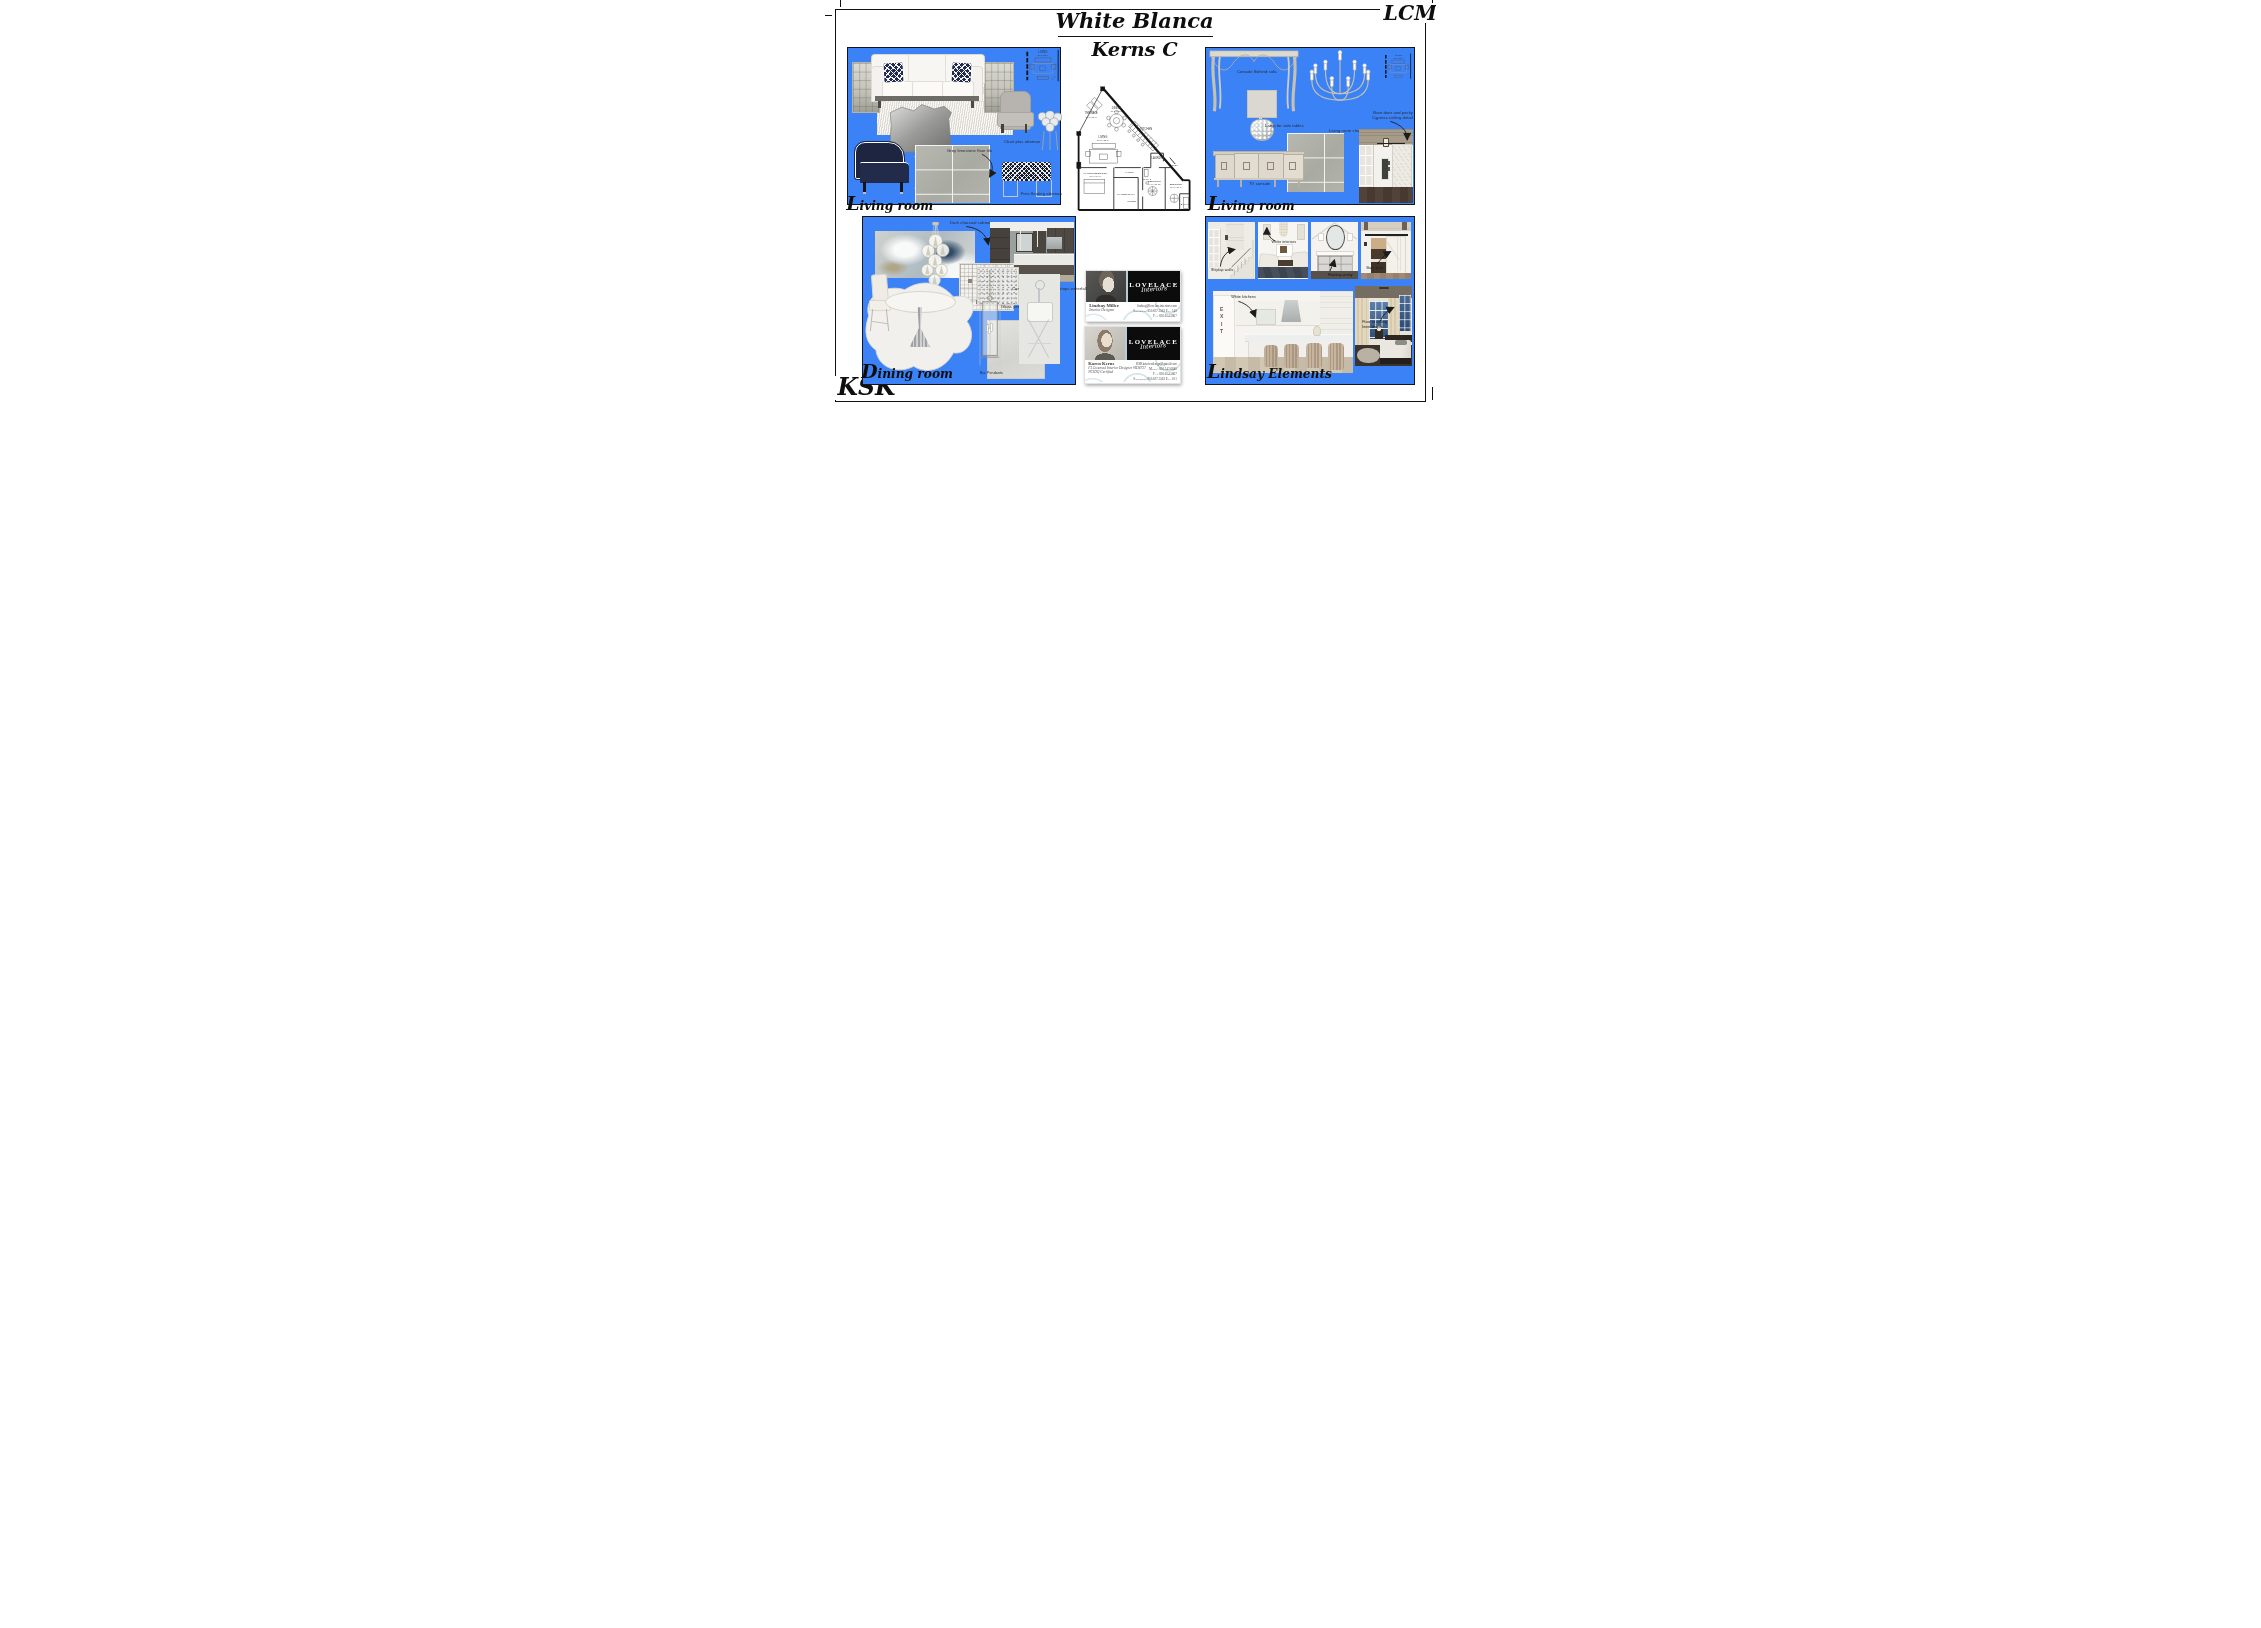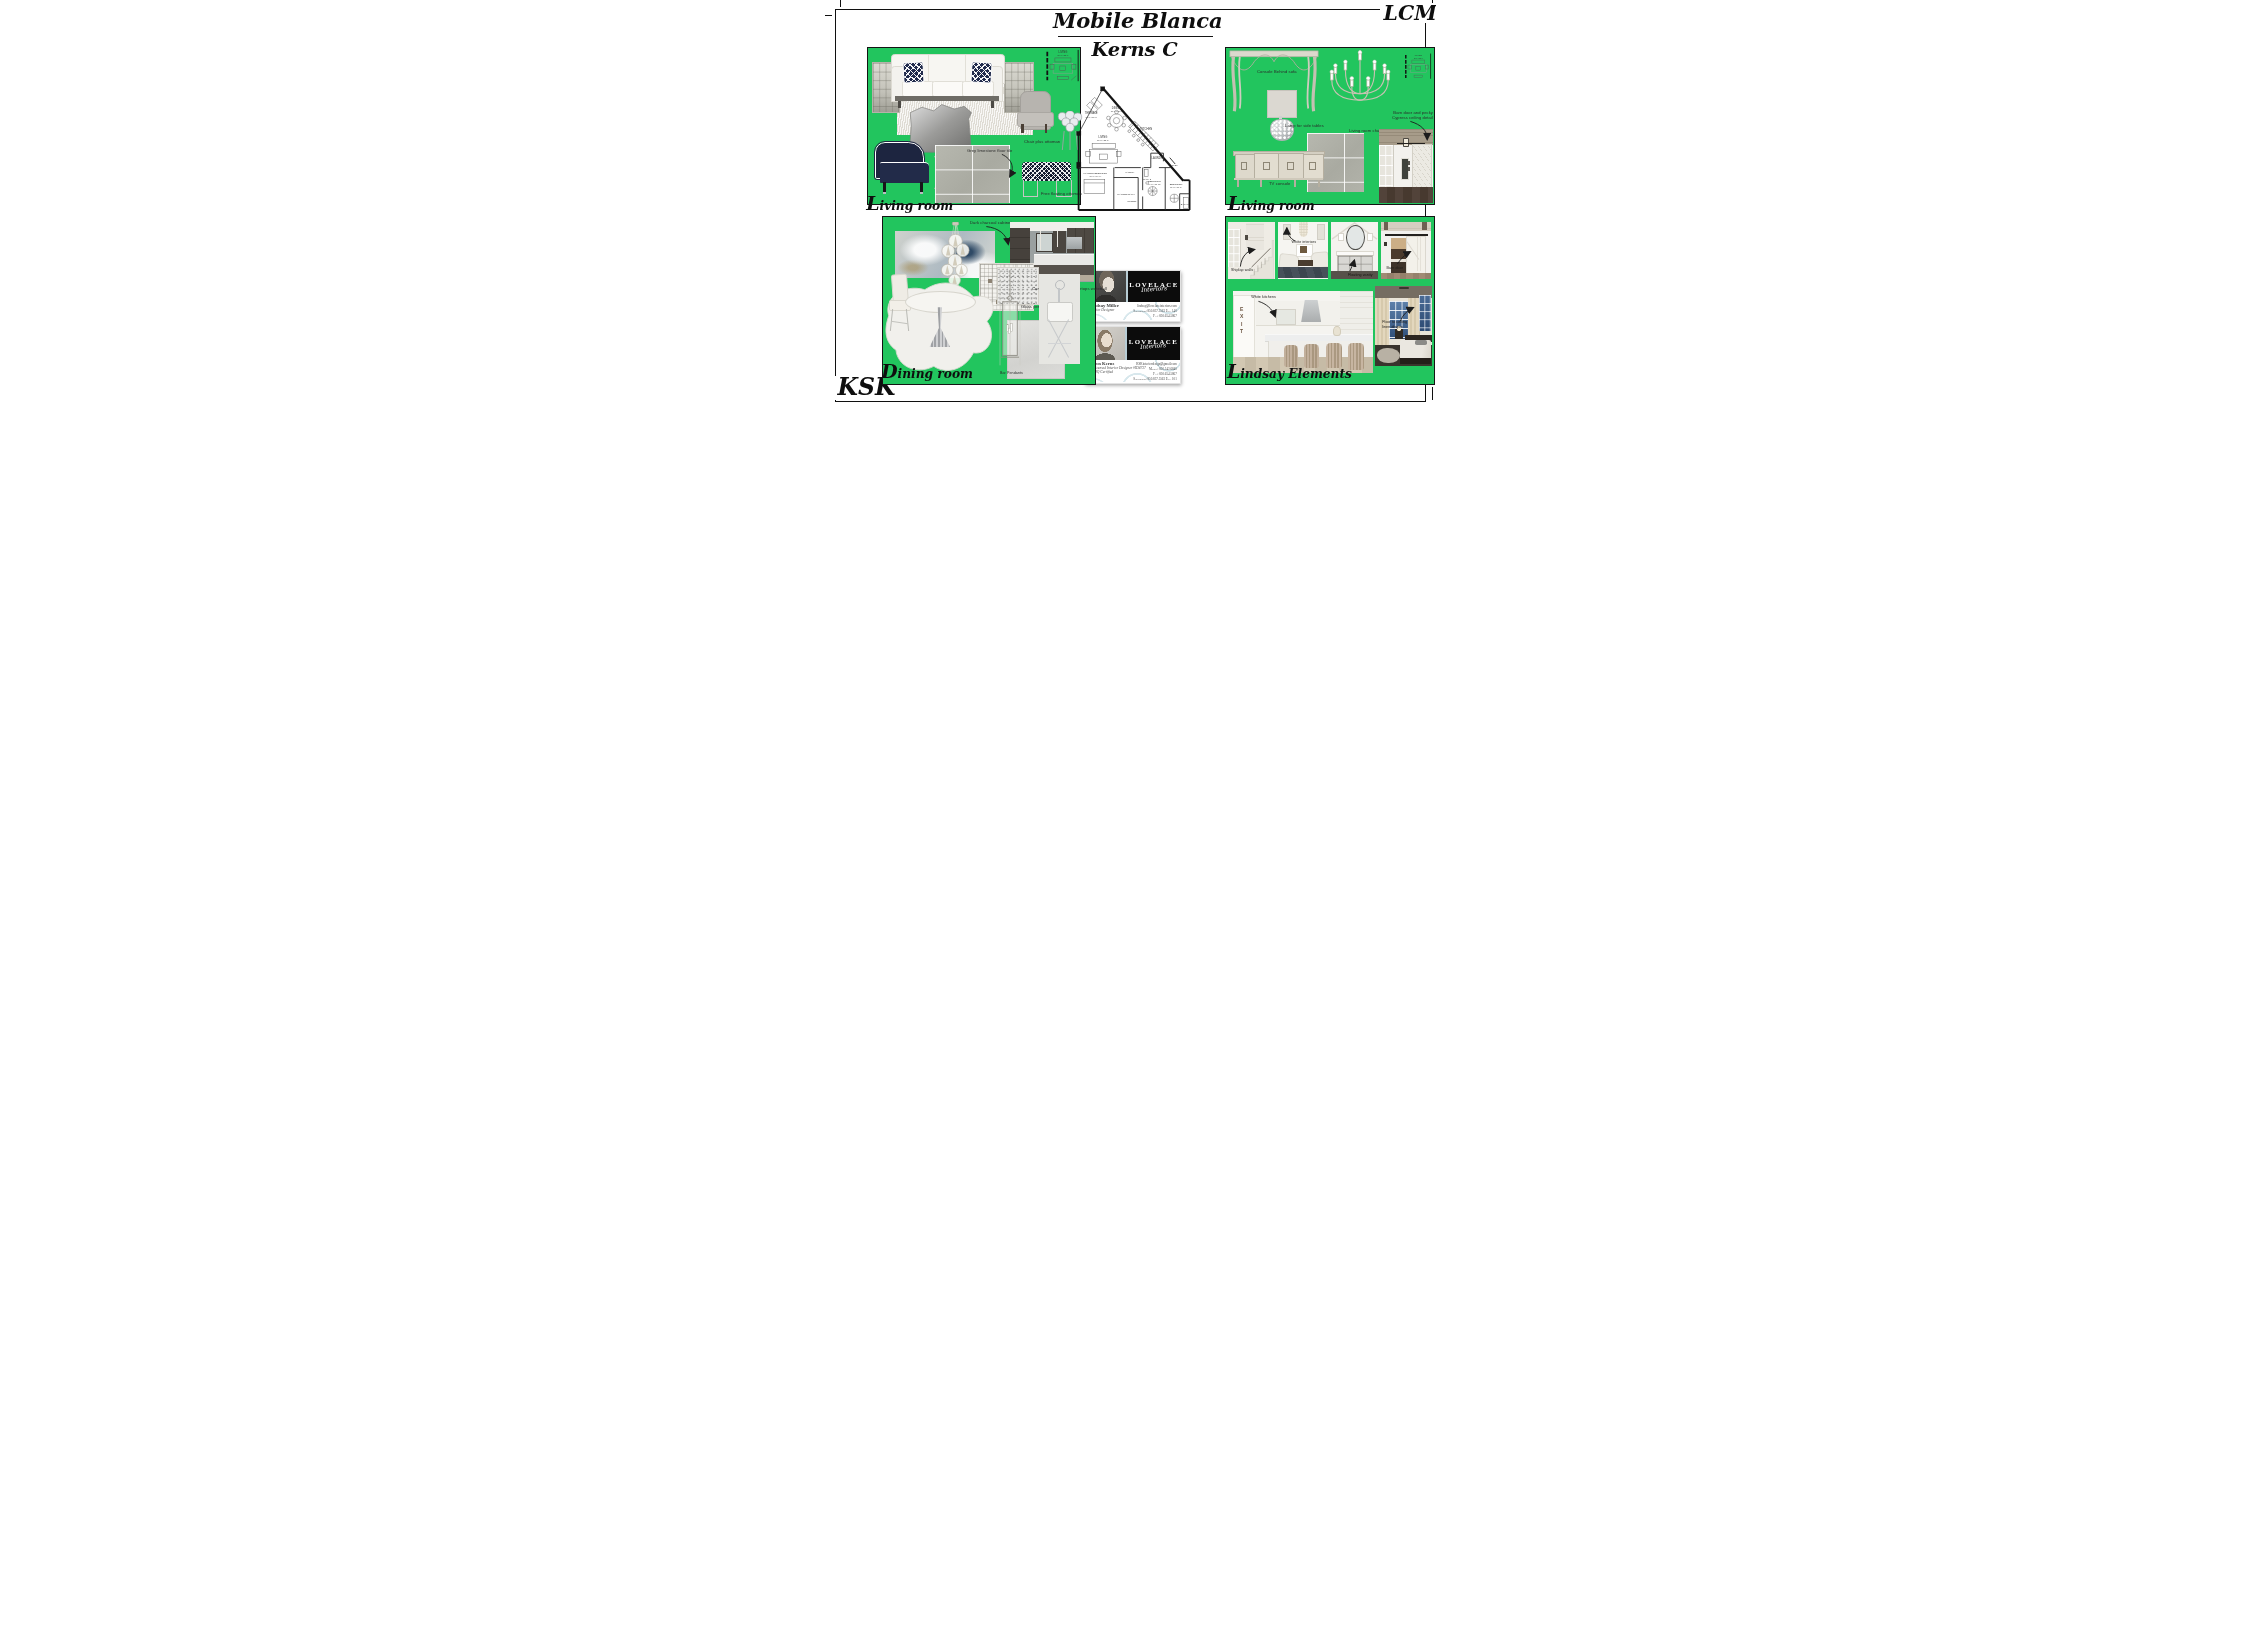--- a/index.html
+++ b/index.html
@@ -2,21 +2,21 @@
 <html style="font-size:7.2px"><head>
 <meta charset="utf-8">
 <style>
   html,body{margin:0;padding:0;background:#fff;}
   .stage{position:relative;width:611px;height:407px;background:#fff;margin:0 auto;
          font-family:"Liberation Sans",sans-serif;overflow:hidden;}
   .abs{position:absolute;}
   .frame{position:absolute;left:10px;top:9px;width:589px;height:391px;border:0.9px solid #101010;}
   .tick{position:absolute;background:#101010;}
   .script{font-family:"DejaVu Serif",serif;font-style:italic;font-weight:700;color:#0e0e0e;white-space:nowrap;text-align:right;}
-  .panel{position:absolute;border:1.4px solid #141414;background:#22c55e;margin-left:20px;}
+  .panel{position:absolute;border:1.4px solid #141414;background:#3b82f6;}
   .ptitle{position:absolute;font-family:"DejaVu Serif",serif;font-style:italic;font-weight:700;
           font-size:12.2px;color:#0e0e0e;white-space:nowrap;line-height:1;}
   .ptitle::first-letter{font-size:1.55em;}
   .lbl{position:absolute;color:#2a2a2a;font-size:4.1px;letter-spacing:0.1px;white-space:nowrap;line-height:1.25;}
   .lbl.sm{font-size:3.6px;}
   .arrow{position:absolute;overflow:visible;}
   .arrow path{stroke:#1c1c1c;stroke-width:2;fill:none;}
   .tile{background:
      linear-gradient(rgba(255,255,255,.85) 0.9px,transparent 0.9px),
      linear-gradient(90deg,rgba(255,255,255,.85) 0.9px,transparent 0.9px),
@@ -63,21 +63,21 @@
   </svg>
 
 <div class="stage">
 
   <div class="frame"></div>
   <div class="tick" style="left:15px;top:0;width:0.9px;height:7.2px;"></div>
   <div class="tick" style="left:0;top:15px;width:7.2px;height:0.9px;"></div>
   <div class="tick" style="left:607px;top:0;width:0.9px;height:8.1px;"></div>
   <div class="tick" style="left:607px;top:387px;width:0.9px;height:12.7px;"></div>
 
-  <div class="abs script" style="left:228px;top:10px;width:163px;text-align:center;font-size:21px;line-height:1;">Mobile Blanca</div>
+  <div class="abs script" style="left:228px;top:10px;width:163px;text-align:center;font-size:21px;line-height:1;">White Blanca</div>
   <div class="abs" style="left:233px;top:36px;width:155px;height:1.4px;background:#141414;"></div>
   <div class="abs script" style="left:228px;top:40px;width:163px;text-align:center;font-size:19.4px;line-height:1;">Kerns C</div>
   <div class="abs script" style="left:555px;top:2.7px;font-size:20.4px;background:#fff;padding:0 3.6px;line-height:1;">LCM</div>
   <div class="abs script" style="left:8.1px;top:376px;font-size:23.5px;background:#fff;padding:0 4.5px;line-height:1;">KSK</div>
 
   <div class="panel" style="left:22px;top:47px;width:212px;height:156px;">
     <div class="abs fur" style="left:28.5px;top:15.4px;width:136px;height:72px;"></div>
 
     <div class="abs stonecube" style="left:3.6px;top:13.6px;width:26px;height:49px;"></div>
     <div class="abs stonecube" style="left:136px;top:13.6px;width:28px;height:49px;"></div>

